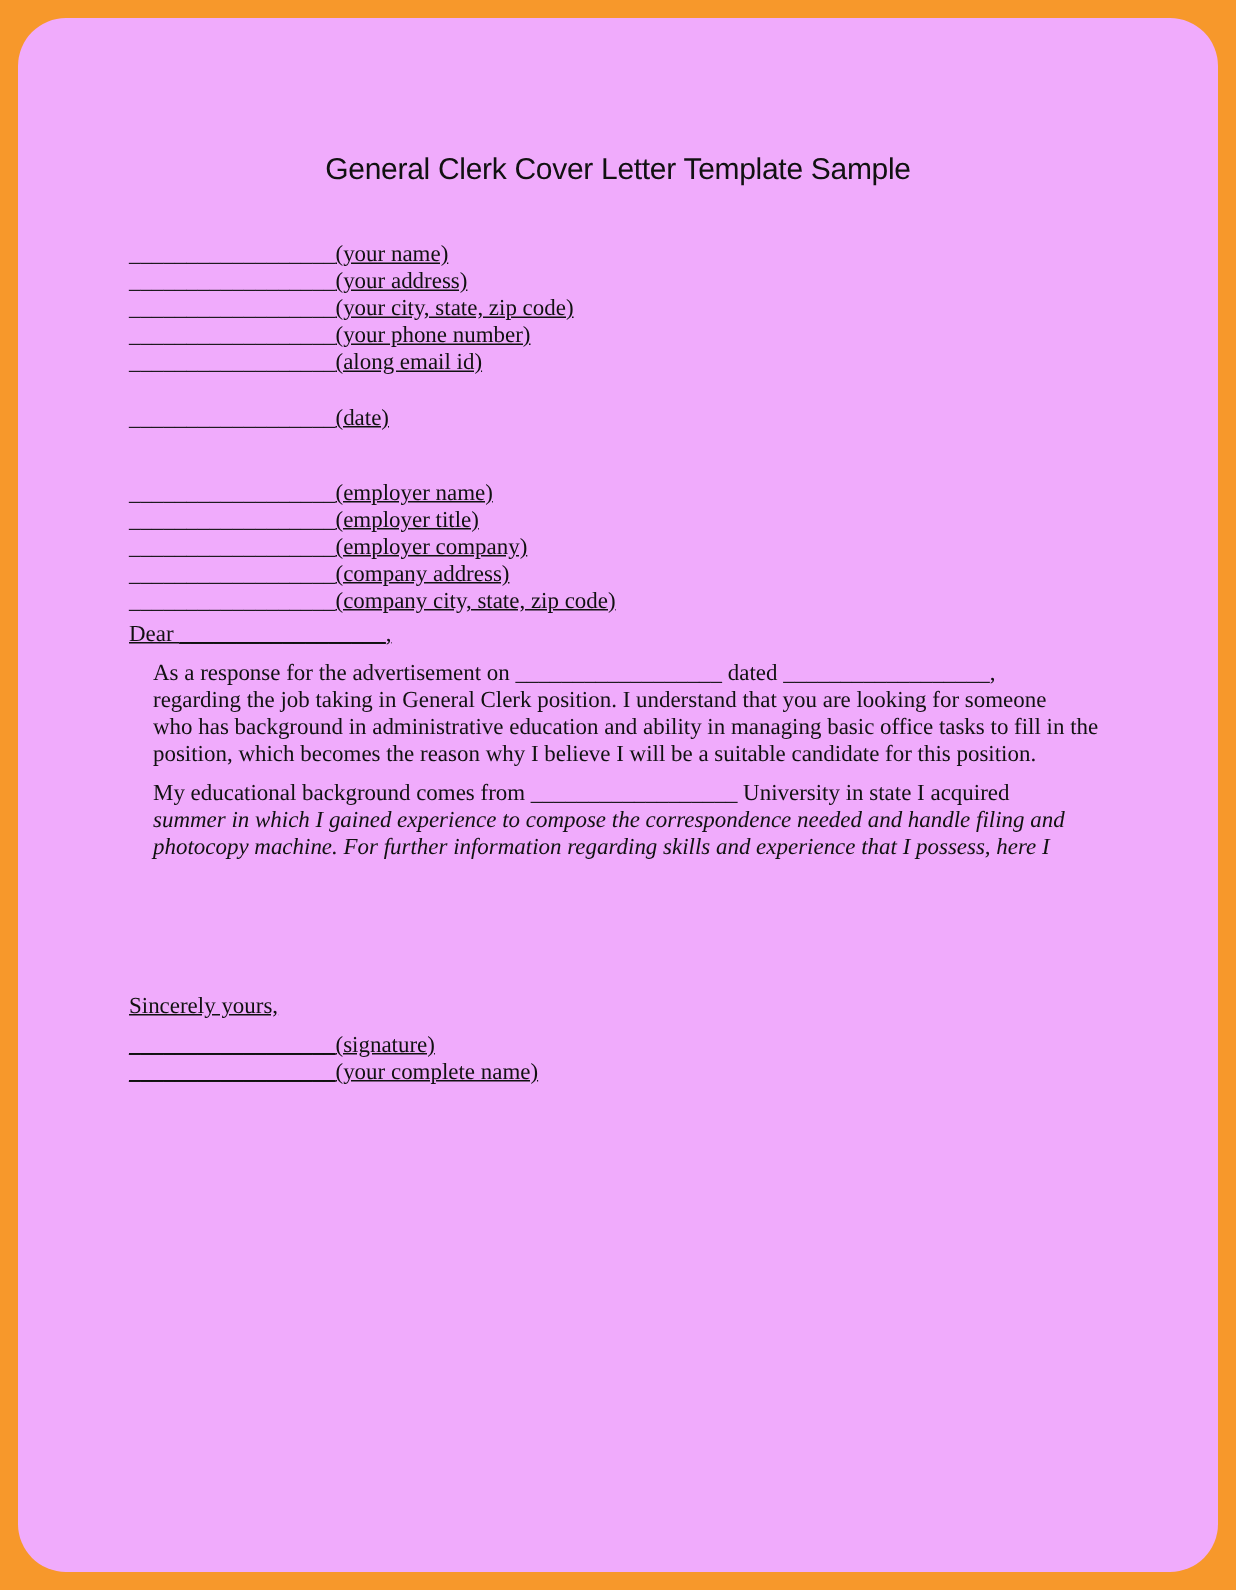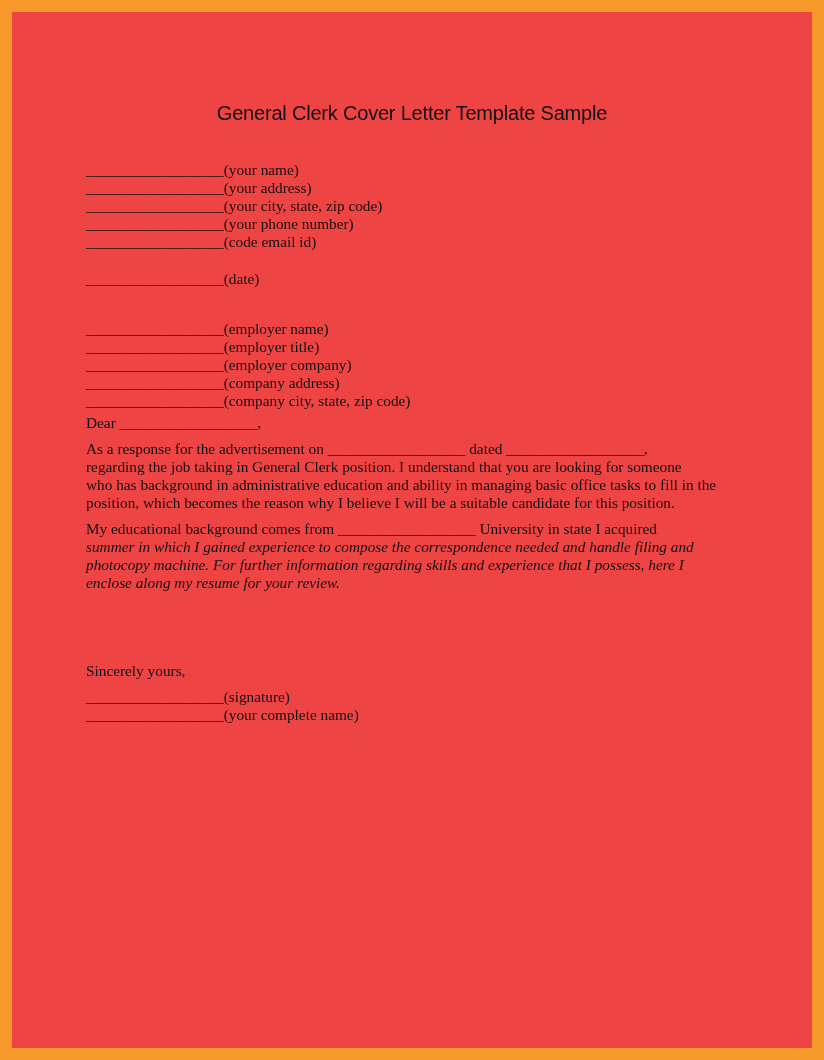--- a/index.html
+++ b/index.html
@@ -2,50 +2,51 @@
 <html><head>
 <meta charset="utf-8">
 <style>
   html, body { margin: 0; padding: 0; }
   body {
     width: 824px; height: 1060px; position: relative; overflow: hidden;
     background: #f7982b;
   }
   .page {
     position: absolute; left: 12px; top: 12px; width: 800px; height: 1036px;
-    background: #ef4444;
+    background: #f0abfc;
+    border-radius: 32px;
   }
   .title {
     position: absolute; left: 0; width: 800px; top: 90px; text-align: center;
     font-family: "Liberation Sans", sans-serif; font-size: 20px; color: #111;
     letter-spacing: -0.2px;
   }
   .body-text {
     font-family: "Liberation Serif", serif; font-size: 15.3px; color: #111;
     line-height: 18px;
   }
-  .block { position: absolute; left: 74px; }
+  .block { position: absolute; left: 74px; text-decoration: underline; }
   .line { white-space: nowrap; height: 18px; }
   .blank { display: inline-block; }
   .p { position: absolute; left: 74px; width: 680px; white-space: nowrap; }
-  .p .row { height: 18px; }
+  .p .row { height: 18px; margin-left: 16px; }
   i { font-style: italic; }
 </style>
 </head>
 <body>
 
 <div class="page">
   <div class="title">General Clerk Cover Letter Template Sample</div>
 
   <div class="block body-text" style="top:149px">
     <div class="line"><span class="blank">__________________</span><span>(your name)</span></div>
     <div class="line"><span class="blank">__________________</span><span>(your address)</span></div>
     <div class="line"><span class="blank">__________________</span><span>(your city, state, zip code)</span></div>
     <div class="line"><span class="blank">__________________</span><span>(your phone number)</span></div>
-    <div class="line"><span class="blank">__________________</span><span>(code email id)</span></div>
+    <div class="line"><span class="blank">__________________</span><span>(along email id)</span></div>
   </div>
 
   <div class="block body-text" style="top:258px">
     <div class="line"><span class="blank">__________________</span><span>(date)</span></div>
   </div>
 
   <div class="block body-text" style="top:308px">
     <div class="line"><span class="blank">__________________</span><span>(employer name)</span></div>
     <div class="line"><span class="blank">__________________</span><span>(employer title)</span></div>
     <div class="line"><span class="blank">__________________</span><span>(employer company)</span></div>
@@ -61,21 +62,20 @@
     <div class="row"><span>As a response for the advertisement on </span><span>__________________</span><span> dated </span><span>__________________</span><span>,</span></div>
     <div class="row">regarding the job taking in General Clerk position. I understand that you are looking for someone</div>
     <div class="row">who has background in administrative education and ability in managing basic office tasks to fill in the</div>
     <div class="row">position, which becomes the reason why I believe I will be a suitable candidate for this position.</div>
   </div>
 
   <div class="p body-text" style="top:508px">
     <div class="row"><span>My educational background comes from </span><span>__________________</span><span> University in state I acquired</span></div>
     <div class="row"><i>summer in which I gained experience to compose the correspondence needed and handle filing and</i></div>
     <div class="row"><i>photocopy machine. For further information regarding skills and experience that I possess, here I</i></div>
-    <div class="row"><i>enclose along my resume for your review.</i></div>
   </div>
 
 
   <div class="block body-text" style="top:650px">
     <div class="line">Sincerely yours,</div>
   </div>
 
   <div class="block body-text" style="top:676px">
     <div class="line"><span>__________________</span><span>(signature)</span></div>
     <div class="line"><span>__________________</span><span>(your complete name)</span></div>

